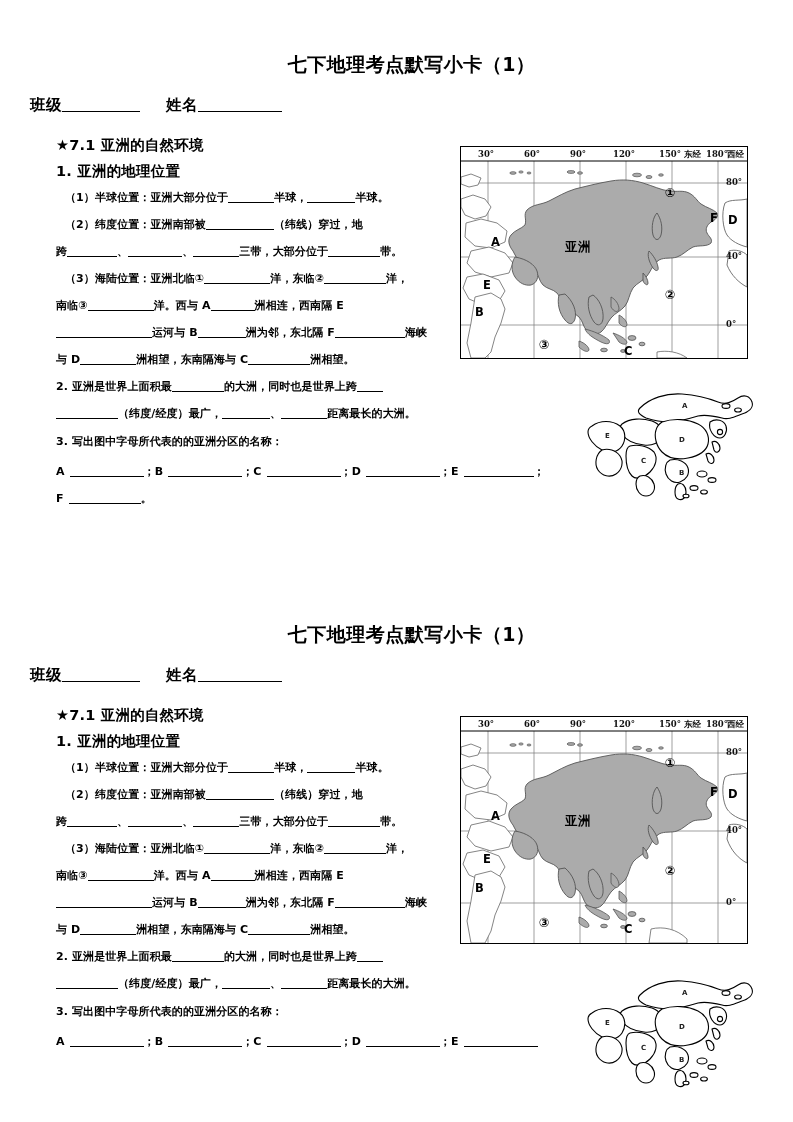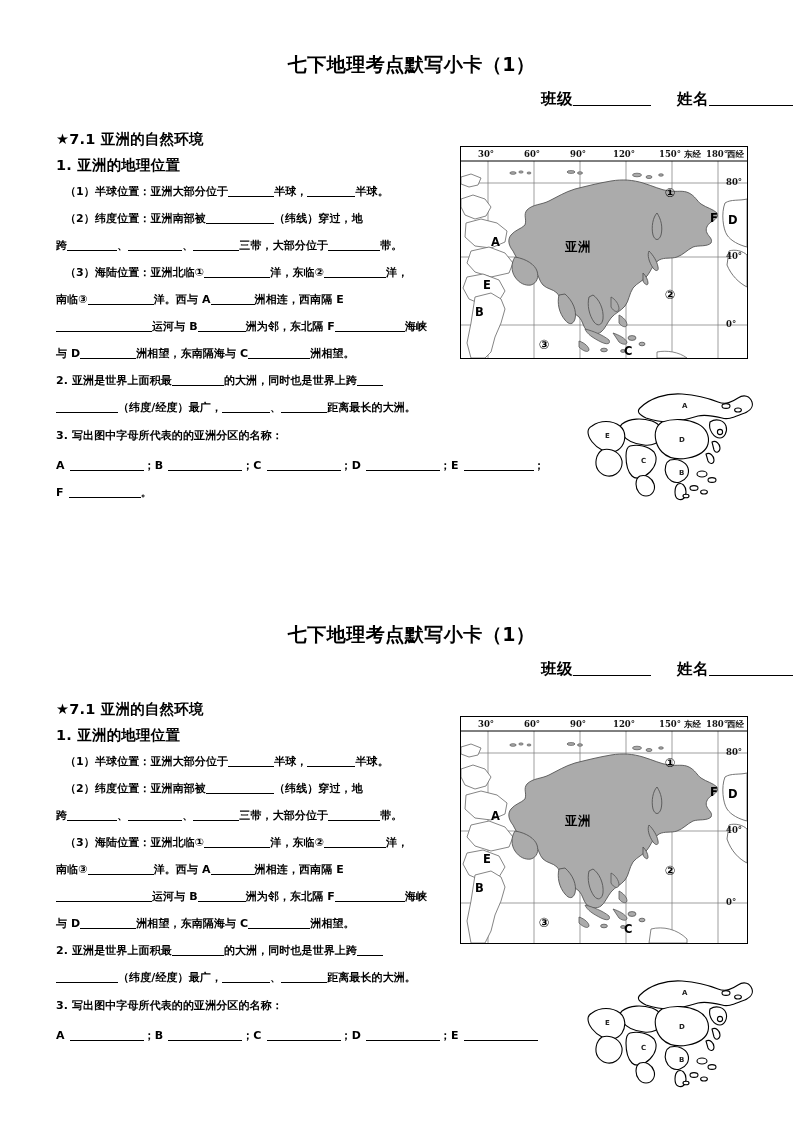--- a/index.html
+++ b/index.html
@@ -31,24 +31,24 @@
 
   .title {
     text-align: center;
     font-size: 19px;
     font-weight: bold;
     letter-spacing: 0.5px;
     padding-top: 52px;
     padding-left: 30px;
   }
   .idline {
-    text-align: right;
+    text-align: left;
     font-size: 15.5px;
     font-weight: bold;
-    margin-top: 11px;
+    margin-top: 17px;
     padding-left: 30px;
     letter-spacing: 0.5px;
   }
   .idline .blank-u {
     display: inline-block;
     border-bottom: 1.3px solid #000;
     height: 14px;
     vertical-align: -2px;
   }
   .gap-between-id { display: inline-block; width: 26px; }

